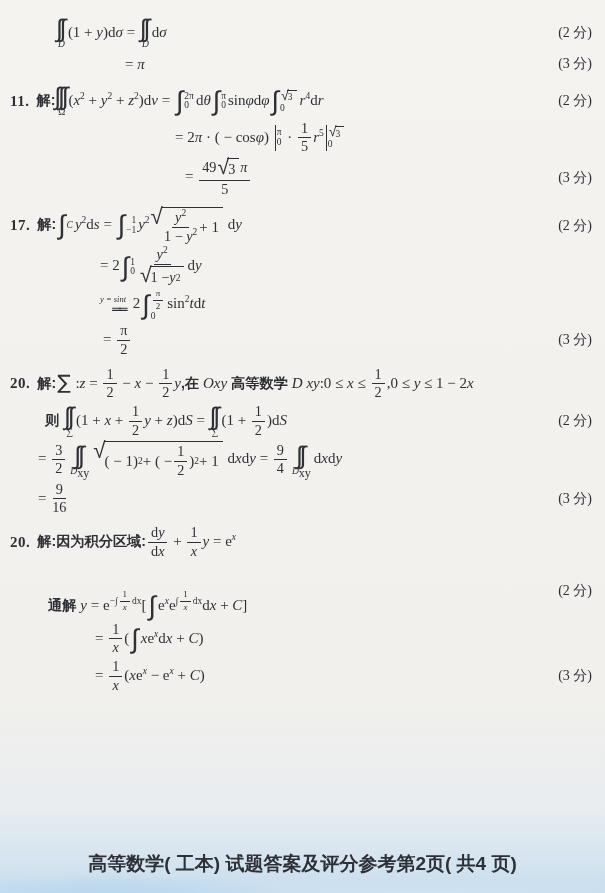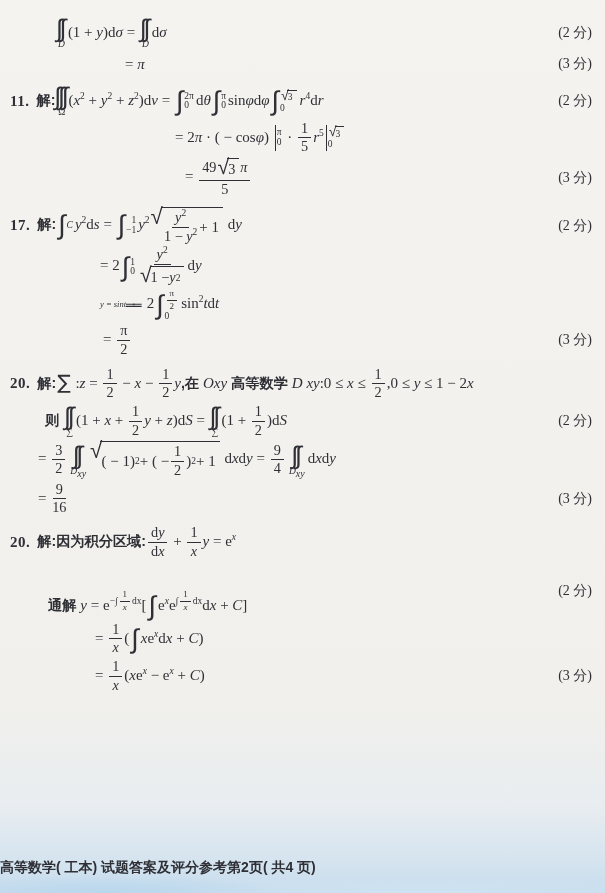--- a/index.html
+++ b/index.html
@@ -18,44 +18,44 @@
   .problem{margin:0 0 9px 0}
   .line{display:flex;align-items:center;margin:3px 0;padding-right:13px;min-height:24px}
   .pnum{margin-left:10px;margin-right:7px;font-weight:600;letter-spacing:.5px;white-space:nowrap}
   .content{white-space:nowrap;line-height:1.25}
   .score{margin-left:auto;white-space:nowrap;font-size:14px;padding-left:8px}
   .cn{font-family:"Liberation Sans","DejaVu Sans",sans-serif;font-weight:600;font-size:14.2px}
   .m{font-style:italic}
   .u{font-style:normal}
   .bigop{font-family:"DejaVu Sans",sans-serif;font-size:20px;vertical-align:-2px;margin:0 1px}
   sup.s{font-size:9.5px;line-height:0}
-  sub.bsub{font-size:10px;line-height:0;font-style:italic}
+  sub.bsub{font-size:12px;line-height:0;}
   .frac{display:inline-flex;flex-direction:column;align-items:center;vertical-align:middle;margin:0 2px;line-height:1.1;font-size:.95em}
   .frac > .num{border-bottom:1.3px solid #2f3036;padding:0 3px 1px;display:inline-block;text-align:center}
   .frac > .den{padding-top:1px;display:inline-block;text-align:center}
   .sqrt{display:inline-flex;align-items:stretch;vertical-align:middle;margin:0 1px}
   .sqrt > .rad{font-size:1.5em;line-height:1;align-self:flex-start;transform:translateY(-2px);font-family:"DejaVu Sans",sans-serif;font-weight:200}
   .sqrt > .radc{border-top:1.3px solid #2f3036;padding:2px 4px 0 1px;display:inline-flex;align-items:center;margin-left:-2px}
   .ints{display:inline-flex;align-items:center;vertical-align:middle;margin:0 2px}
   .isym{font-size:27px;line-height:.9;font-family:"DejaVu Sans",sans-serif;font-weight:200}
   .ilims{display:inline-flex;flex-direction:column;justify-content:center;height:30px;font-size:9.5px;line-height:1;margin-left:1px}
   .ilims .ihi{align-self:flex-end}
   .ilims .ilo{align-self:flex-start}
   .intb{display:inline-flex;flex-direction:column;align-items:center;vertical-align:middle;margin:0 3px;line-height:1}
   .bsym{font-size:25px;line-height:.95;font-family:"DejaVu Sans",sans-serif;font-weight:200;white-space:nowrap}
   .bsym .rep{font-style:normal;display:inline-block}
   .bsym .rep + .rep{margin-left:-.42em}
   .blo{font-size:9.5px;line-height:1;margin-top:-1px}
   .ev{display:inline-flex;align-items:center;vertical-align:middle;margin:0 2px}
   .evb{border-left:1.4px solid #2f3036;height:26px}
   .ev .ilims{height:26px}
-  .ov{display:inline-flex;flex-direction:row;align-items:flex-start;vertical-align:middle;margin-right:3px}
+  .ov{display:inline-flex;flex-direction:column;align-items:flex-end;vertical-align:middle;margin-right:3px}
   .ovtop{font-size:8.5px;font-style:italic;line-height:1;margin-bottom:1px}
   .ovbase{font-size:14px;letter-spacing:-1.5px;line-height:.8;font-family:"DejaVu Sans Mono",monospace}
-  .footer{text-align:left;font-family:"Liberation Sans","DejaVu Sans",sans-serif;font-weight:700;font-size:14px;padding:6px 0 16px 0}
+  .footer{text-align:center;font-family:"Liberation Sans","DejaVu Sans",sans-serif;font-weight:700;font-size:19px;padding:6px 0 16px 0}
 </style>
 </head>
 <body>
 
 <div class="page">
   <main>
       <section class="problem">
         <div class="line">
           <span class="content" style="margin-left: 55px;"><span class="intb">
               <span class="bsym"><span class="rep">∫</span><span class="rep">∫</span></span>

